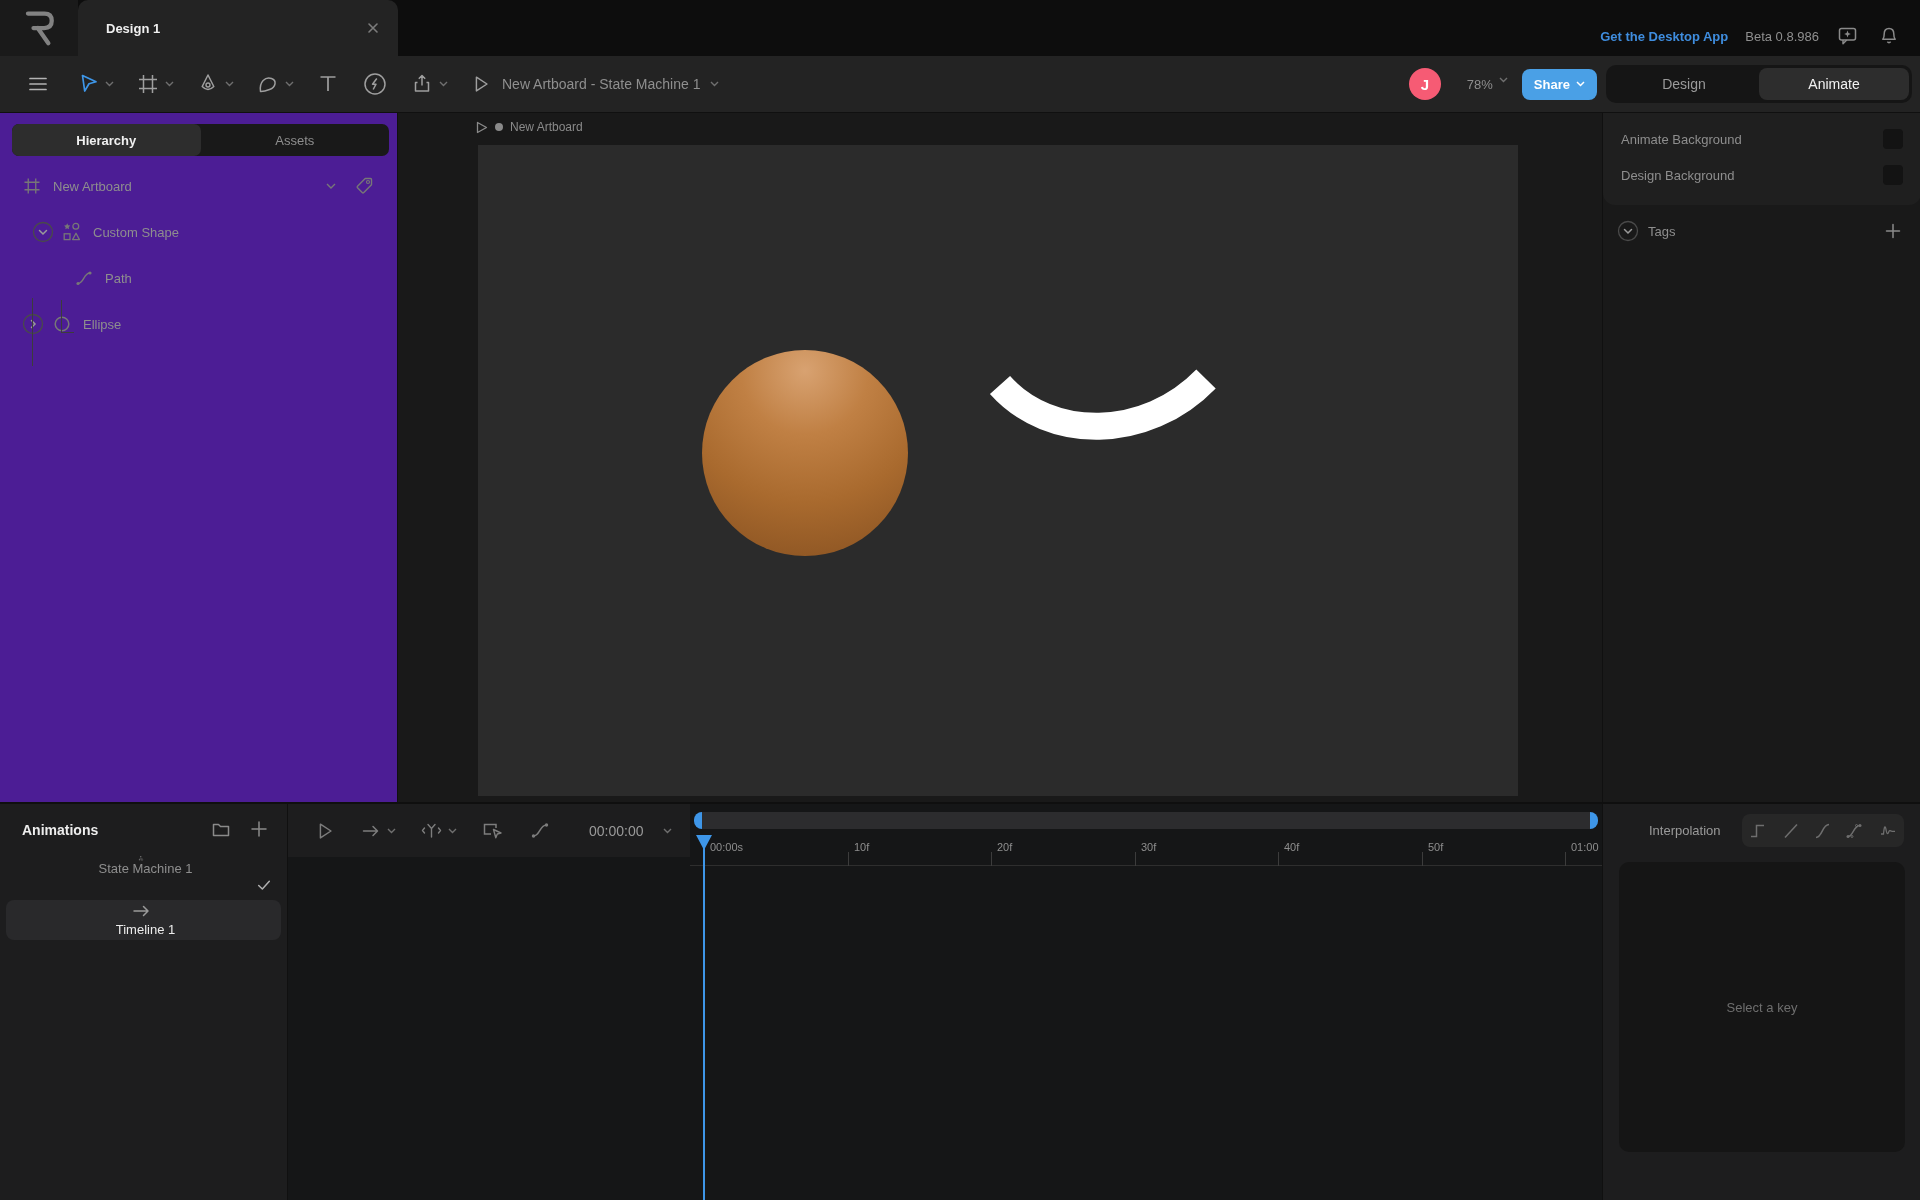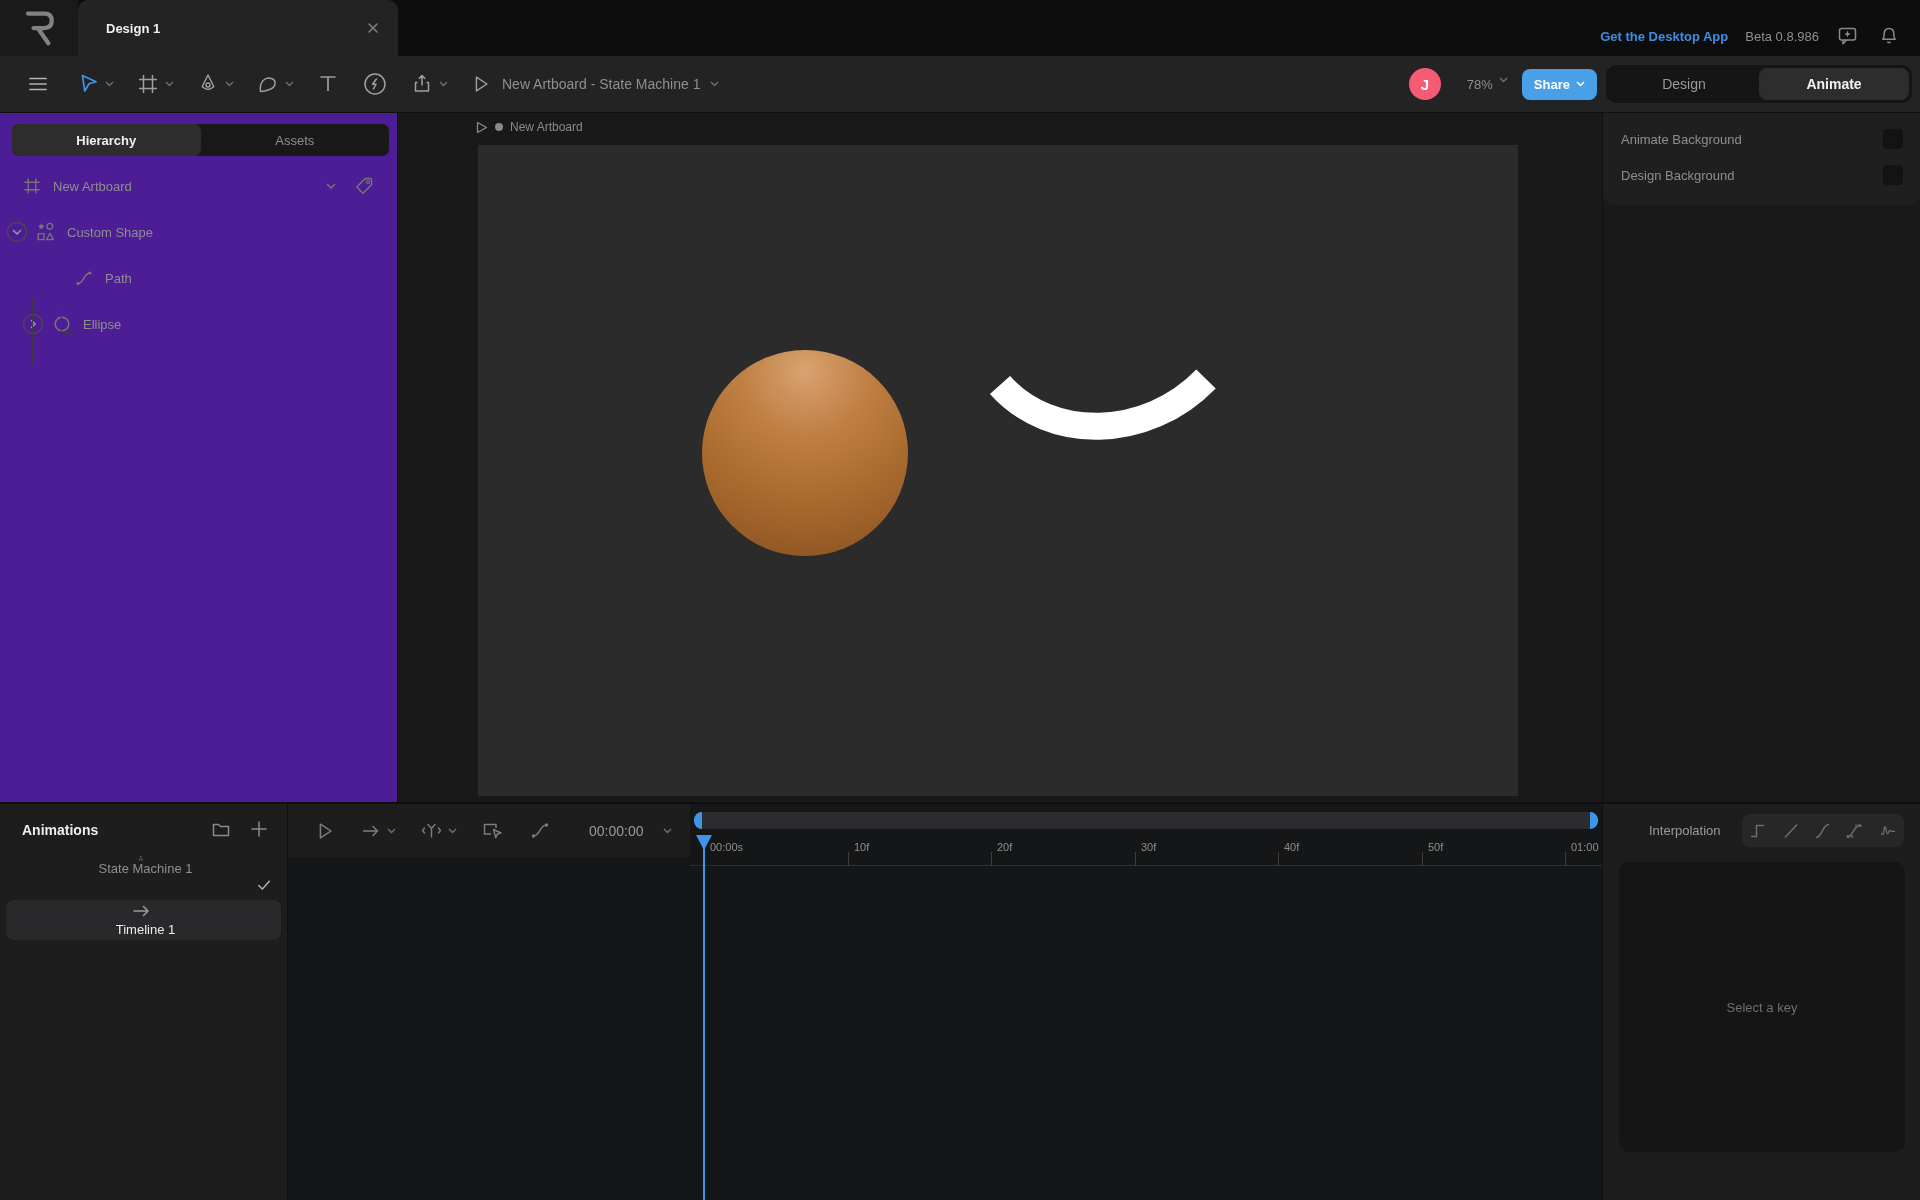--- a/index.html
+++ b/index.html
@@ -33,36 +33,36 @@
   .avatar { width:32px; height:32px; border-radius:50%; background:#f65b74; color:#fff;
     font-size:15px; font-weight:700; display:flex; align-items:center; justify-content:center; cursor:pointer; }
   .zoom-ctl { display:flex; align-items:flex-start; gap:6px; margin:0 14px 0 26px; font-size:13px;
     color:#8e8e8e; cursor:pointer; }
   .share-btn { height:31px; padding:0 12px; border-radius:8px; background:#4aa0e6; color:#fff;
     font-size:13px; font-weight:700; display:flex; align-items:center; gap:6px; cursor:pointer; border:none; }
   .mode-seg { width:306px; height:38px; margin-left:9px; background:#151515; border-radius:10px;
     display:flex; padding:3px; }
   .mode { flex:1; display:flex; align-items:center; justify-content:center; font-size:14px;
     color:#9a9a9a; border-radius:8px; cursor:pointer; }
-  .mode.active { background:#2d2d2d; color:#f2f2f2; font-weight:700; }
+  .mode.active { background:#2d2d2d; color:#f2f2f2; font-weight:400; }
 
   
   .sidebar { position:absolute; left:0; top:113px; width:398px; height:689px; background:#4c1d95;
     border-right:1px solid #101010; }
   .side-tabs { position:absolute; left:12px; top:11px; width:377px; height:32px; background:#191919;
     border-radius:7px; display:flex; }
   .side-tab { flex:1; display:flex; align-items:center; justify-content:center; font-size:13px;
     color:#8e8e8e; border-radius:7px; cursor:pointer; }
   .side-tab.active { background:#2d2d2d; color:#f0f0f0; font-weight:700; }
   .tree { position:absolute; left:0; top:54px; width:398px; }
   .trow { height:38px; display:flex; align-items:center; font-size:13px; color:#8e8e8e; cursor:pointer; }
   .trow .ticn { color:#777; }
   .trow .lbl { margin-left:11px; }
   .r1 { margin-top:0; padding-left:22px; }
-  .r2 { margin-top:8px; padding-left:6px; }
+  .r2 { margin-top:8px; padding-left:32px; }
   .r3 { margin-top:8px; padding-left:74px; }
   .r4 { margin-top:8px; padding-left:22px; }
   .row-right { margin-left:auto; display:flex; align-items:center; gap:18px; padding-right:24px; color:#777; }
   .toggle { width:22px; height:22px; margin-right:8px; flex:0 0 auto; }
   .conn { position:absolute; background:#3c3c3c; }
 
   
   .canvas { position:absolute; left:398px; top:113px; width:1204px; height:689px; background:#191919; }
   .ab-label { position:absolute; left:78px; top:7px; display:flex; align-items:center; gap:7px;
     color:#8a8a8a; font-size:12px; cursor:pointer; }
@@ -346,20 +346,32 @@
   <div class="insp-card">
     <div class="insp-row">
       <span>Animate Background</span>
       <span class="swatch"></span>
     </div>
     <div class="insp-row">
       <span>Design Background</span>
       <span class="swatch"></span>
     </div>
   </div>
+  <div class="tags-row">
+    <svg class="toggle" viewBox="0 0 22 22" style="width:22px;height:22px;margin-right:9px;">
+      <circle cx="11" cy="11" r="9.5" fill="none" stroke="#4a4a4a" stroke-width="1.3"></circle>
+      <path d="M7.5 9.5 L11 13 L14.5 9.5" fill="none" stroke="#9a9a9a" stroke-width="1.5" stroke-linecap="round"></path>
+    </svg>
+    <span>Tags</span>
+    <span class="plus">
+      <svg width="20" height="20" viewBox="0 0 20 20">
+        <path d="M10 3.5 V16.5 M3.5 10 H16.5" stroke="currentColor" stroke-width="1.5" stroke-linecap="round"></path>
+      </svg>
+    </span>
+  </div>
 </div>
 
 <div class="bottombar">
 
   <div class="anim-panel">
     <div class="anim-head">
       <span class="anim-title">Animations</span>
       <span class="hicons">
         <svg width="22" height="22" viewBox="0 0 22 22">
           <path d="M3.5 5.5 H8.5 L10.5 7.5 H18.5 V16.5 H3.5 Z" fill="none" stroke="currentColor" stroke-width="1.5" stroke-linejoin="round"></path>

